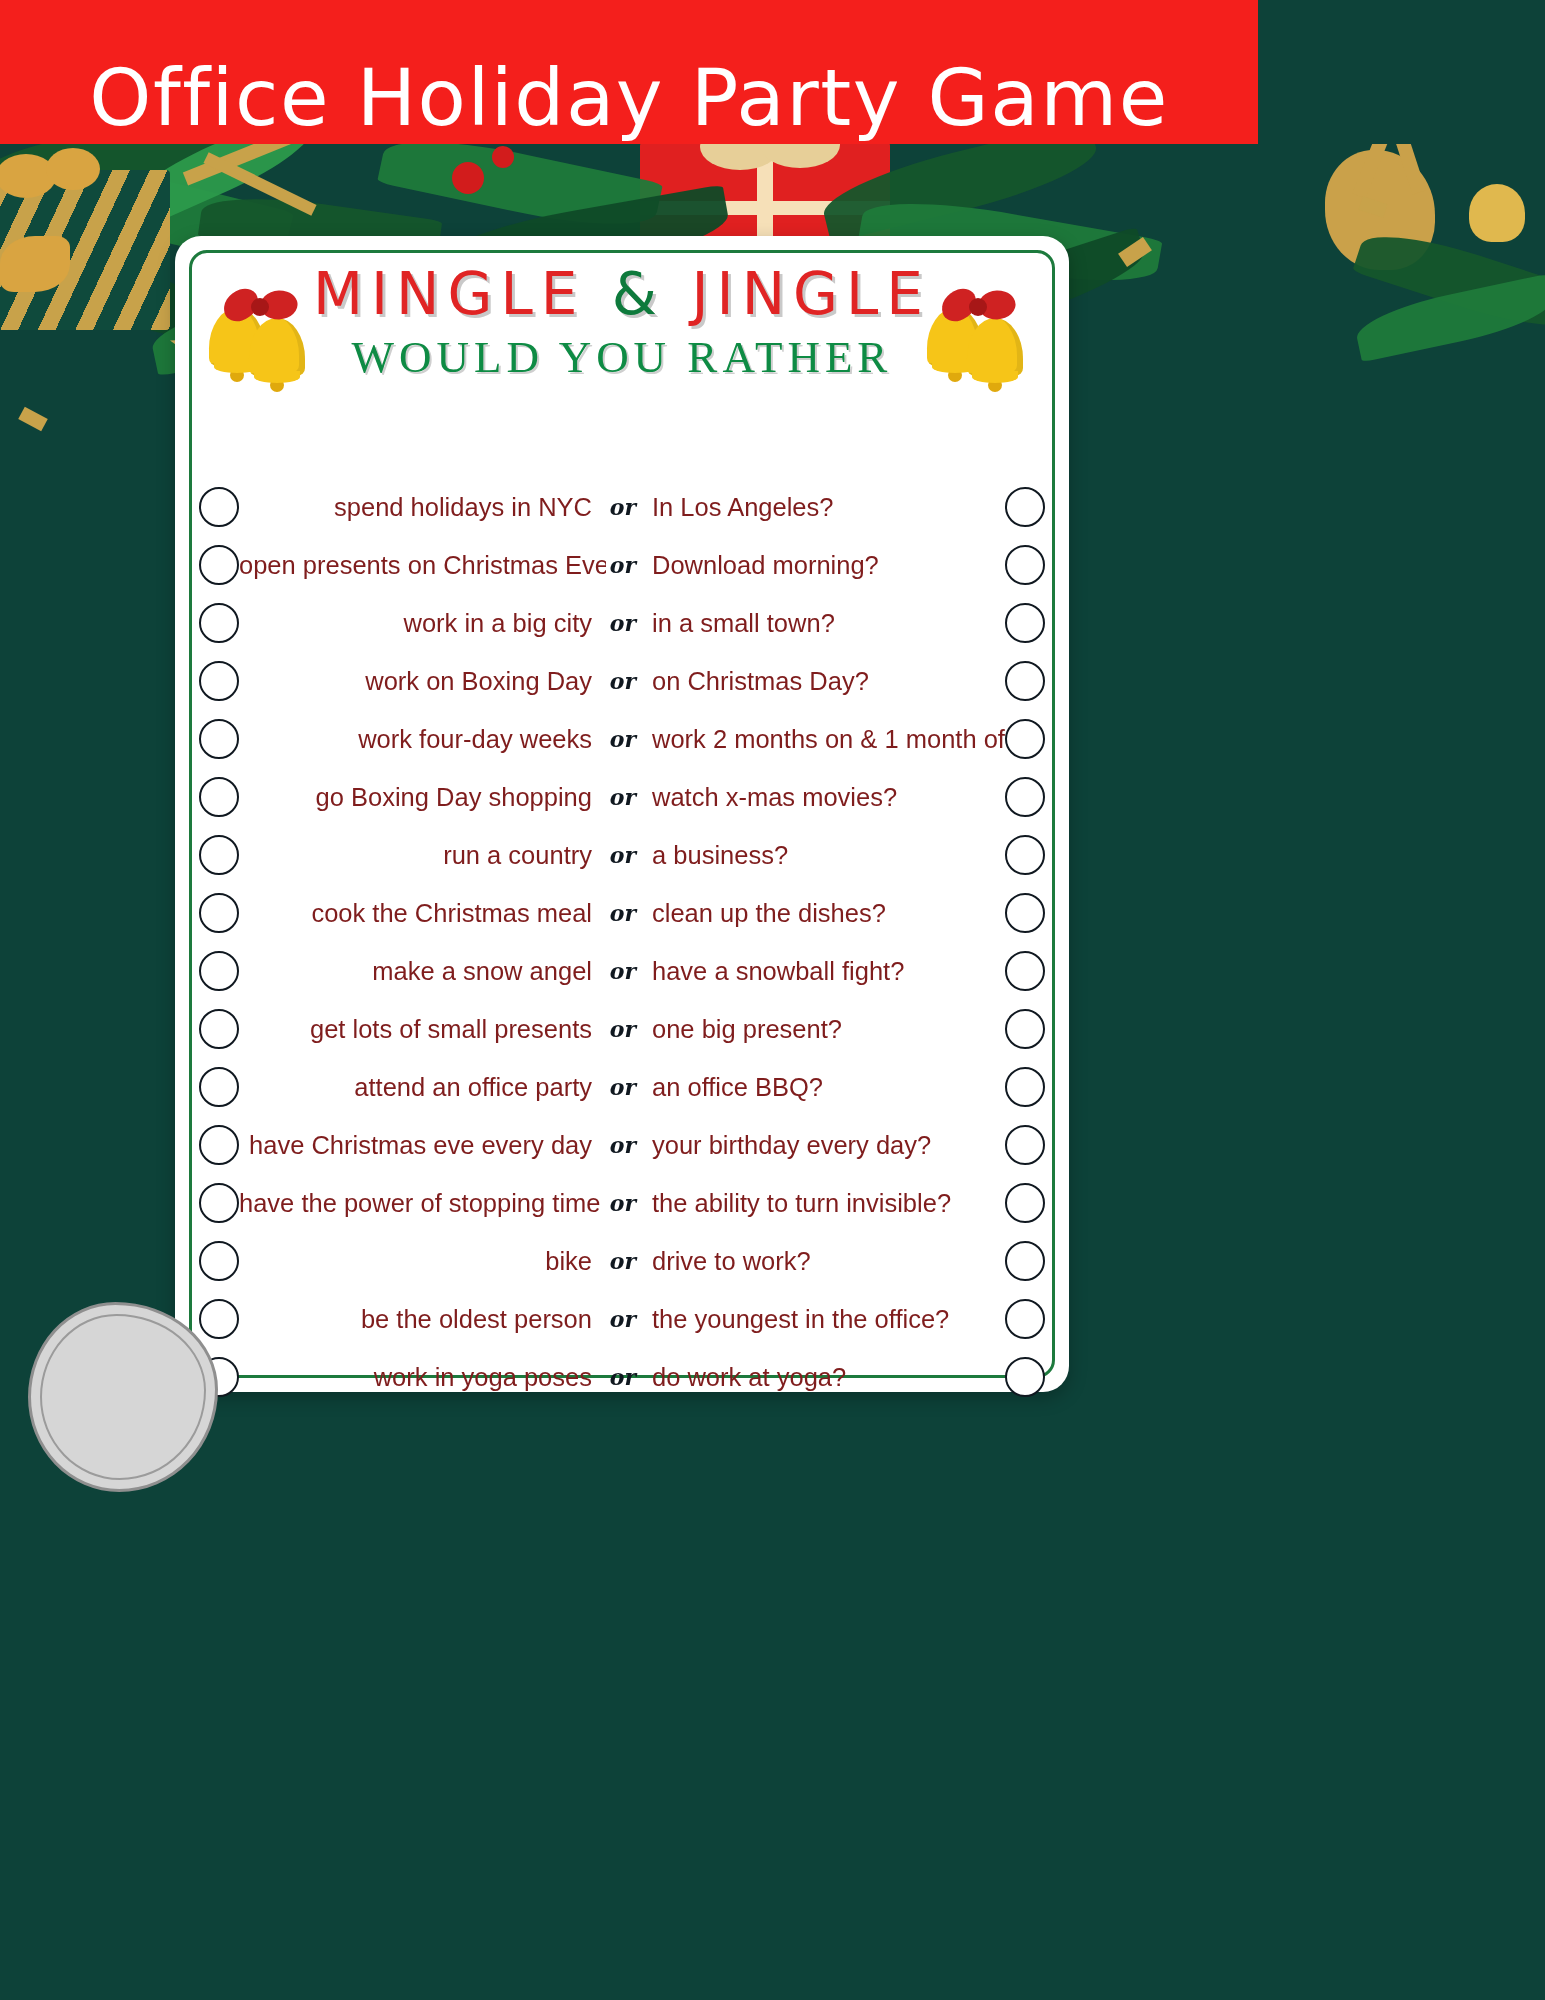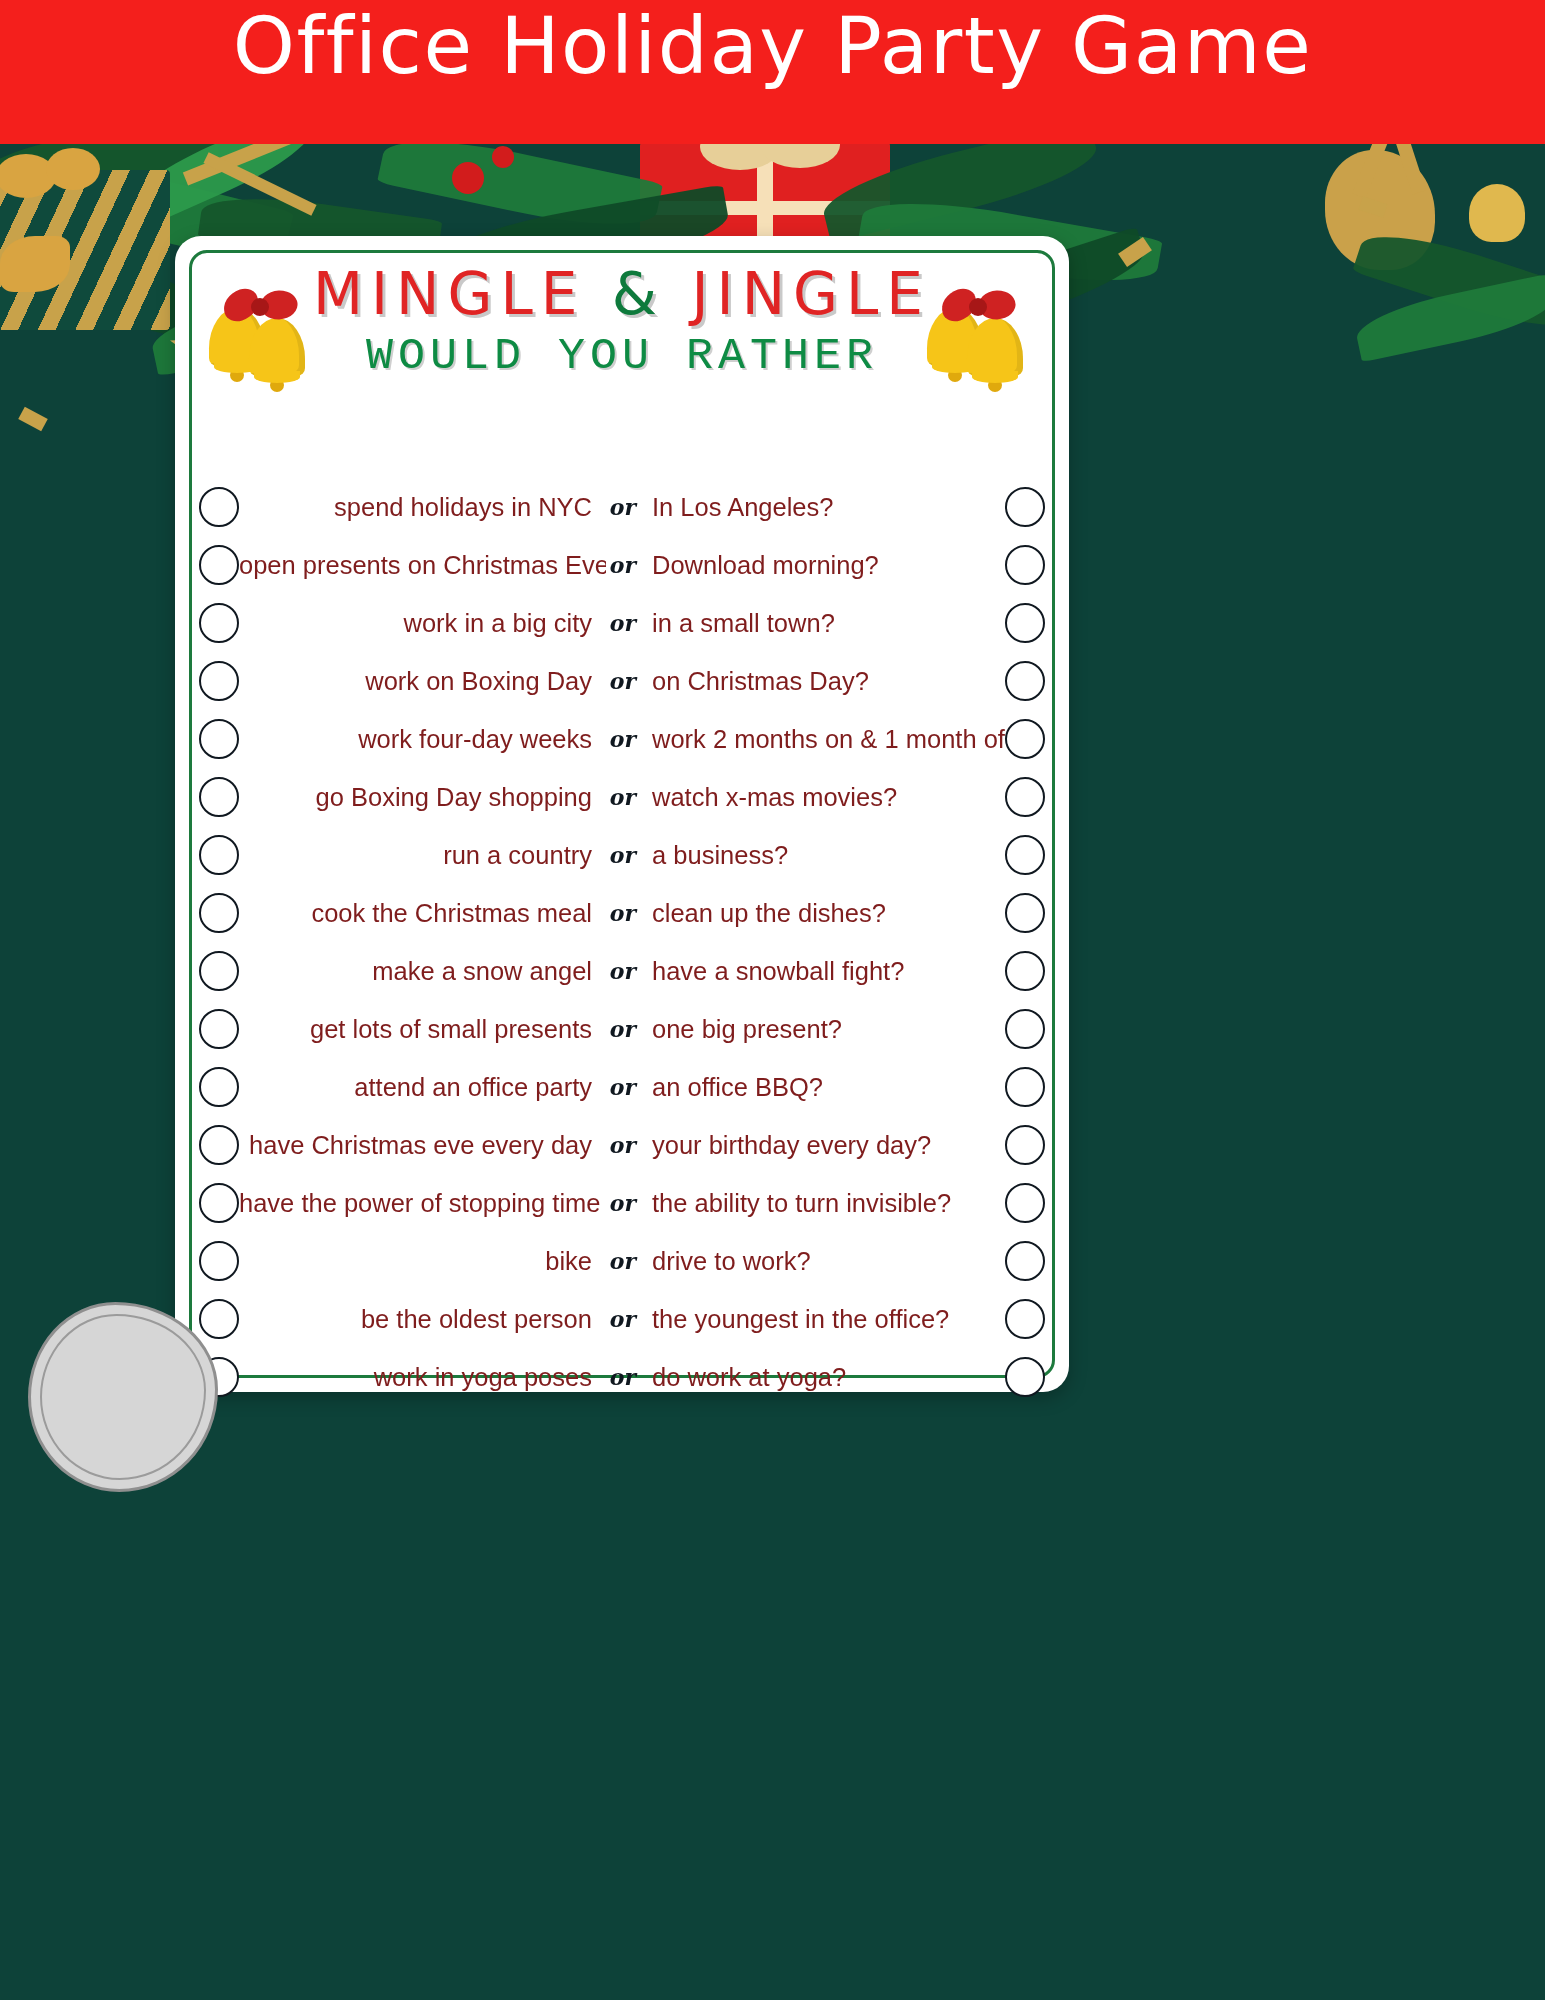--- a/index.html
+++ b/index.html
@@ -11,25 +11,25 @@
   }
   body {
     position: relative;
     background: #0d4239;
   }
 
   
   .banner {
     position: absolute;
     top: 0; left: 0;
-    width: 1545px;
+    width: 1258px;
     height: 144px;
     background: #f41f1c;
     display: flex;
-    align-items: flex-start;
+    align-items: flex-end;
     justify-content: center;
     z-index: 6;
   }
   .banner-title {
     color: #ffffff;
     font-size: 79px;
     font-weight: 400;
     letter-spacing: 1.5px;
     font-family: "DejaVu Sans", sans-serif;
     white-space: nowrap;
@@ -125,21 +125,21 @@
     letter-spacing: 8px;
     font-weight: 400;
     line-height: 1.05;
     color: #e02424;
     text-shadow: 3px 3px 0 #c9c9c9;
     white-space: nowrap;
   }
   .amp { color: #0e7a3c; }
   .title-sub {
     margin-top: 6px;
-    font-family: Liberation Mono, monospace;
+    font-family: Liberation Serif, serif;
     font-size: 45px;
     letter-spacing: 5px;
     color: #0e8b44;
     text-shadow: 2px 2px 0 #cfcfcf;
     white-space: nowrap;
   }
   .subtitle {
     margin-top: 16px;
     font-size: 23.5px;
     color: #1a1a1a;

